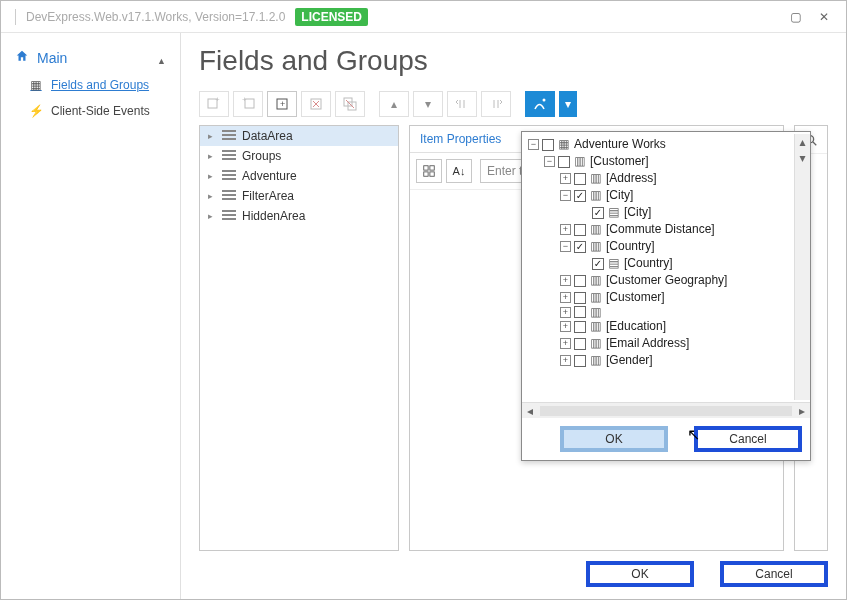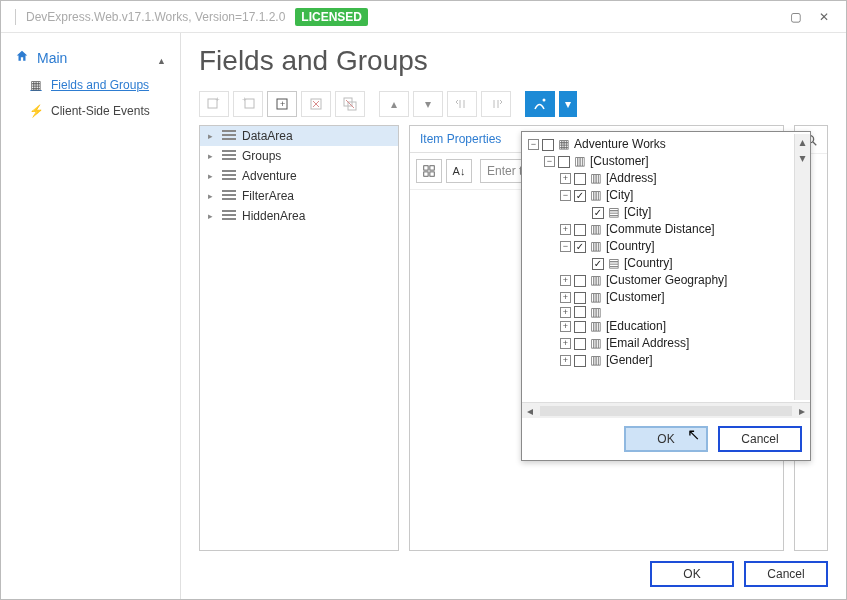--- a/index.html
+++ b/index.html
@@ -103,22 +103,22 @@
     flex:1; height:24px; border:1px solid #c8c8c8; padding:0 6px; color:#888;
     display:flex; align-items:center; margin-left:4px;
   }
   .search-btn {
     display:flex; align-items:center; justify-content:center; width:100%; height:28px;
     border-bottom:1px solid #eee; color:#666; cursor:pointer;
   }
   
   .footer { display:flex; justify-content:flex-end; gap:10px; margin-top:10px;}
   .dlg-btn {
-    width:84px; height:26px; border:2px solid #1d4ed8; background:#fff;
-    display:flex; align-items:center; justify-content:center; cursor:pointer;
+    width:108px; height:26px; border:4px solid #1d4ed8; background:#fff;
+    display:flex; align-items:center; justify-content:center; cursor:pointer;margin-left:16px;
   }
   .dlg-btn.primary-hover { background:#cfe3f7; border-color:#8fb8e0;}
   
   .popup {
     position:absolute; top:130px; left:520px; width:290px; height:330px;
     border:1px solid #8a8a8a; background:#fff; display:flex; flex-direction:column;
     box-shadow:0 2px 6px rgba(0,0,0,0.2);
   }
   .popup-body { flex:1; overflow:hidden; padding:4px 2px 0 4px; position:relative;}
   .tree { font-size:12px; color:#222; line-height:17px; height:100%; overflow:hidden;}

